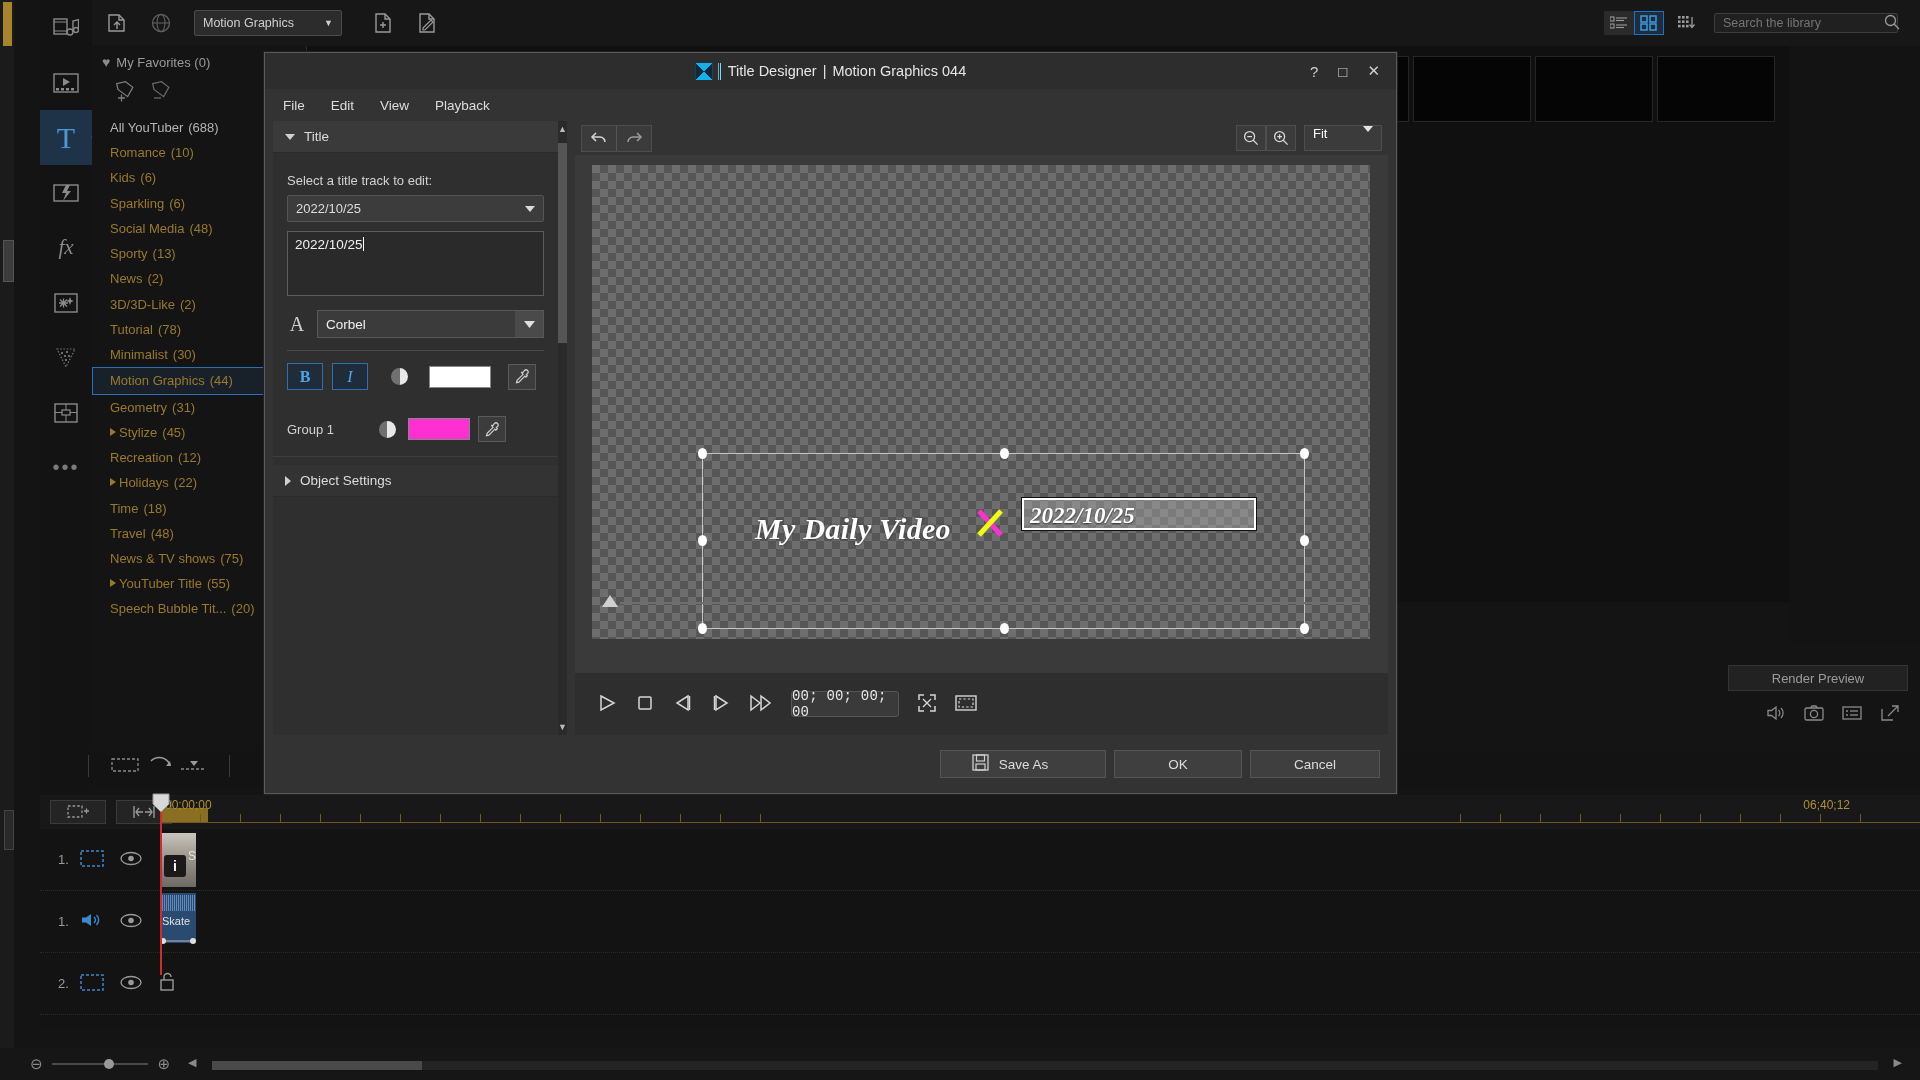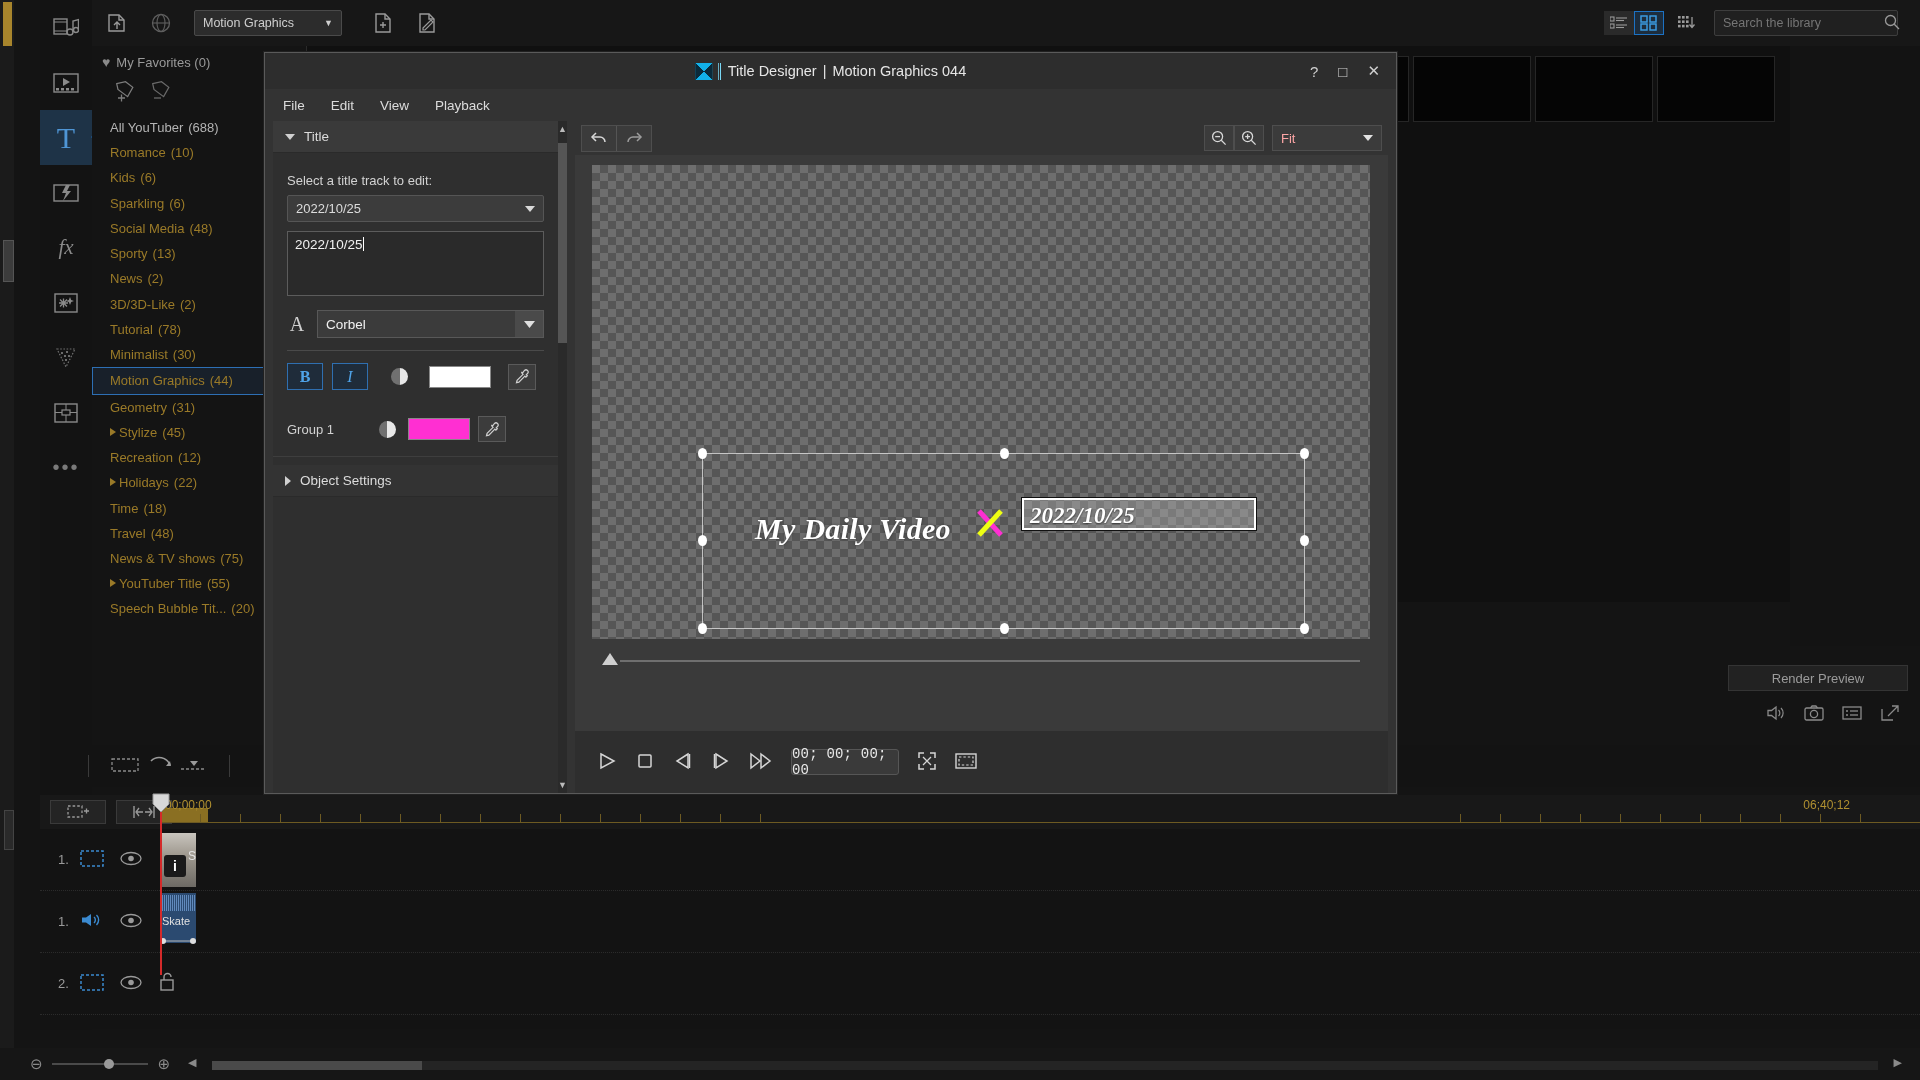--- a/index.html
+++ b/index.html
@@ -39,21 +39,21 @@
   .dropdown {
     margin-left:14px; width:148px; height:26px; background:#2c2c2c; border:1px solid #4a4a4a;
     display:flex; align-items:center; padding:0 8px; color:#cfcfcf; font-size:12.5px; border-radius:2px;
   }
   .dropdown .caret { margin-left:auto; font-size:9px; color:#cfcfcf; }
   .viewmodes { display:flex; align-items:center; margin-left:auto; }
   .vm { width:30px; height:24px; display:flex; align-items:center; justify-content:center; background:#2a2a2a; }
   .vm.sel { border:1px solid #1c72c4; background:#1d2d3d; }
   .vm.plain { background:transparent; margin-left:8px; }
   .search {
-    margin-left:12px; margin-right:22px; width:184px; height:26px; background:#202020;
+    margin-left:12px; margin-right:22px; width:184px; height:20px; background:#202020;
     border:1px solid #3d3d3d; display:flex; align-items:center; padding:0 8px; border-radius:2px;
   }
   .search input { flex:1; background:transparent; border:0; outline:0; color:#9a9a9a; font-size:12.5px;
     font-family:"Liberation Sans", sans-serif; }
 
   
   .libpanel { position:absolute; left:92px; top:46px; width:215px; height:556px; background:#141414; border-right:1px solid #2a2a2a; }
   .favrow { display:flex; align-items:center; padding:8px 0 4px 10px; color:#9a9a9a; font-size:13px; }
   .heart { color:#8a8a8a; font-size:14px; margin-right:6px; }
   .tagrow { display:flex; gap:12px; padding:4px 0 8px 22px; }
@@ -184,22 +184,22 @@
   .settings-scroll .sa { position:absolute; left:0; width:9px; height:16px; color:#bbb; font-size:9px; text-align:center; line-height:16px; }
 
   
   .preview { flex:1; margin-left:17px; background:#3a3a3a; display:flex; flex-direction:column; }
   .pv-top { height:34px; background:#333; display:flex; align-items:center; padding:0 6px; }
   .undo-grp { display:flex; border:1px solid #4e4e4e; background:#3b3b3b; }
   .undo-grp .ub { width:34px; height:25px; display:flex; align-items:center; justify-content:center; }
   .undo-grp .divv { width:1px; background:#555; }
   .pv-top .right { margin-left:auto; display:flex; align-items:center; gap:0; }
   .zbtn { width:30px; height:26px; background:#3b3b3b; border:1px solid #4e4e4e; display:flex; align-items:center; justify-content:center; }
-  .fitsel { margin-left:8px; width:110px; height:26px; background:#3b3b3b; border:1px solid #4e4e4e;
-      display:flex; align-items:center; padding:0 8px; color:#fca5a5; font-size:13px; }
+  .fitsel { margin-left:8px; width:78px; height:26px; background:#3b3b3b; border:1px solid #4e4e4e;
+      display:flex; align-items:flex-start; padding:0 8px; color:#ffffff; font-size:13px; }
   .fitsel .cd { margin-left:auto; width:0;height:0; border-left:5px solid transparent; border-right:5px solid transparent; border-top:6px solid #e2e2e2; }
 
   .canvas-wrap { flex:1; background:#3a3a3a; position:relative; display:flex; align-items:center; justify-content:center; }
   .canvas {
     position:absolute; left:17px; top:10px; width:778px; height:474px;
     background-color:#6e6e6e;
     background-image:
       linear-gradient(45deg,#565656 25%, transparent 25%, transparent 75%, #565656 75%),
       linear-gradient(45deg,#565656 25%, transparent 25%, transparent 75%, #565656 75%);
     background-size:16px 16px;
@@ -880,14 +880,32 @@
           <span>
             <svg width="22" height="18" viewBox="0 0 22 18">
                 <rect x="1" y="2" width="20" height="14" fill="none" stroke="#d6d6d6" stroke-width="1.4"></rect>
                 <rect x="4" y="5" width="14" height="8" fill="none" stroke="#d6d6d6" stroke-width="1.2" stroke-dasharray="2.4 2"></rect>
               </svg>
           </span>
         </div>
       </div>
     </div>
 
+    <div class="dlg-footer">
+      <div class="fbtn saveas">
+        <span>
+          <svg width="17" height="17" viewBox="0 0 17 17">
+              <rect x="1" y="1" width="15" height="15" fill="none" stroke="#cfcfcf" stroke-width="1.3"></rect>
+              <rect x="4.5" y="1" width="8" height="6" fill="none" stroke="#cfcfcf" stroke-width="1.2"></rect>
+              <rect x="4" y="10" width="9" height="6" fill="none" stroke="#cfcfcf" stroke-width="1.2"></rect>
+            </svg>
+        </span>
+        <span>Save As</span>
+      </div>
+      <div class="fbtn ok">
+        <span>OK</span>
+      </div>
+      <div class="fbtn cancel">
+        <span>Cancel</span>
+      </div>
+    </div>
   </div>
 </div>
 
 </body></html>

